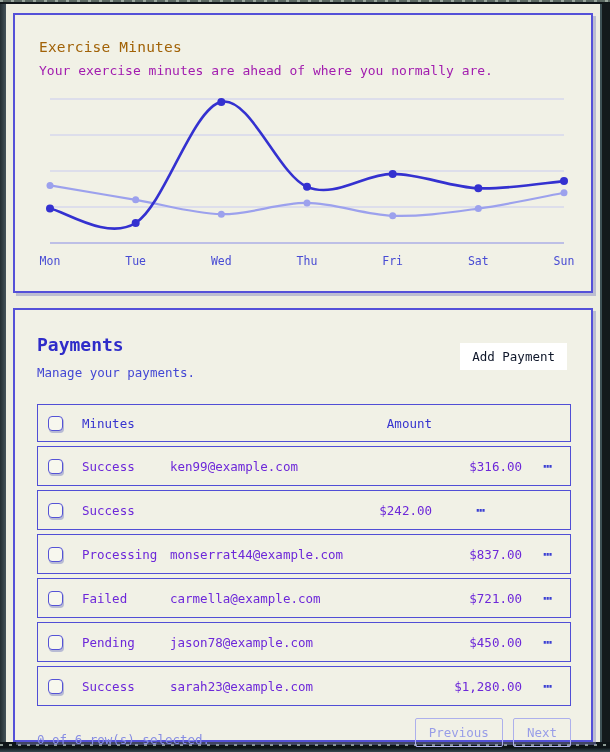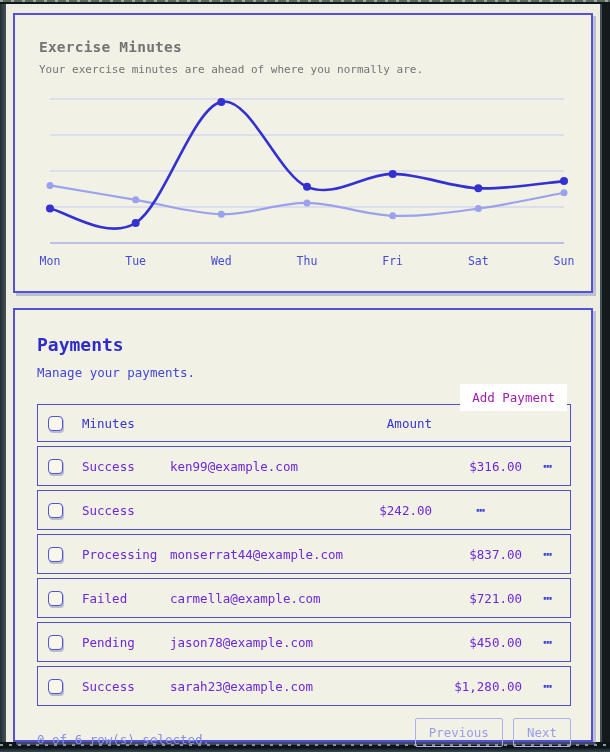--- a/index.html
+++ b/index.html
@@ -22,29 +22,29 @@
   .page{position:absolute;left:6px;top:4px;width:594px;height:738px;background:#edeee1;}
   .card{
     position:absolute;left:7px;width:580px;
     border:2px solid #5451d8;background:#f1f1e6;
     box-shadow:3px 3px 0 rgba(128,131,190,0.45);
     box-sizing:border-box;
   }
   .card-chart{top:9px;height:280px;}
   .card-payments{top:304px;height:434px;padding:22px 32px 0 22px;}
   .chart-head{padding:24px 0 0 24px;}
-  .card-title{margin:0;font-size:14.5px;font-weight:bold;color:#737373;letter-spacing:.2px;}
-  .card-sub{margin:8px 0 0 0;font-size:11px;color:#737373;}
+  .card-title{margin:0;font-size:14.5px;font-weight:normal;color:#a16207;letter-spacing:.2px;}
+  .card-sub{margin:8px 0 0 0;font-size:13px;color:#a21caf;}
   .chart-svg{position:absolute;left:0;top:0;width:576px;height:276px;display:block;}
   
   .pay-title{margin:2px 0 0 0;font-size:18px;font-weight:bold;color:#2f2cc9;}
   .pay-sub{margin:10px 0 0 0;font-size:12.5px;color:#4347d4;}
   .add-btn{
     position:absolute;right:24px;top:33px;background:#ffffff;border:none;
-    color:#a21caf;font-family:inherit;font-size:12.5px;padding:6px 12px;cursor:pointer;margin-top:41px;
+    color:#0f172a;font-family:inherit;font-size:12.5px;padding:6px 12px;cursor:pointer;
   }
   .tbl{margin-top:24px;width:534px;}
   .t-box{
     border:1.5px solid #514ed6;background:#f1f1e6;box-sizing:border-box;
     display:grid;grid-template-columns:34px 88px 1fr 90px 44px;align-items:center;
     padding-left:10px;margin-bottom:4px;
   }
   .t-head{height:38px;}
   .t-row{height:40px;}
   .cell{font-size:12.5px;color:#6d28d9;white-space:nowrap;overflow:hidden;}

